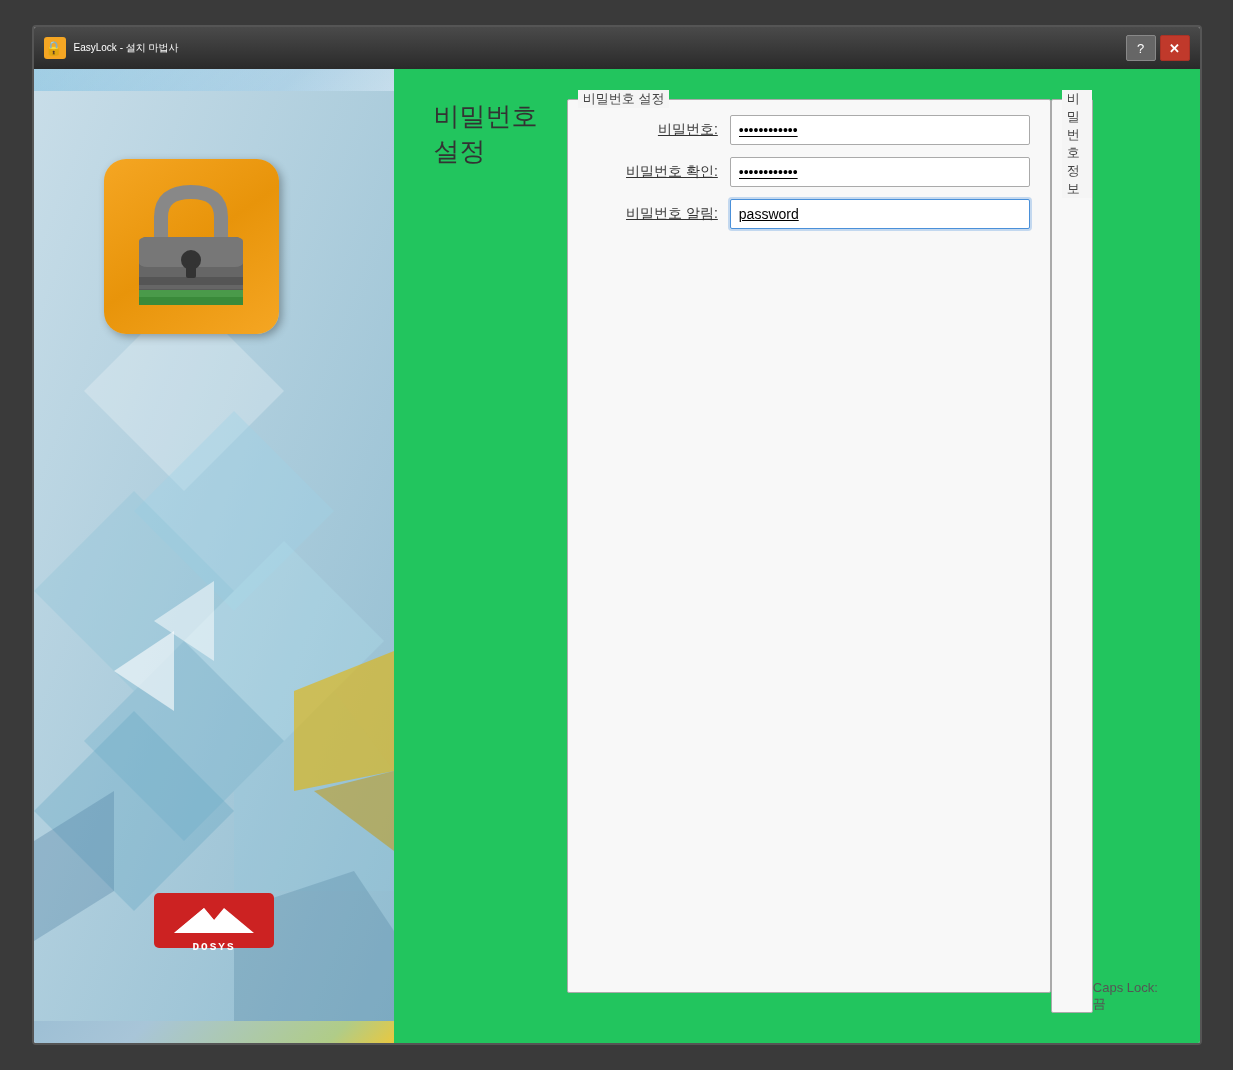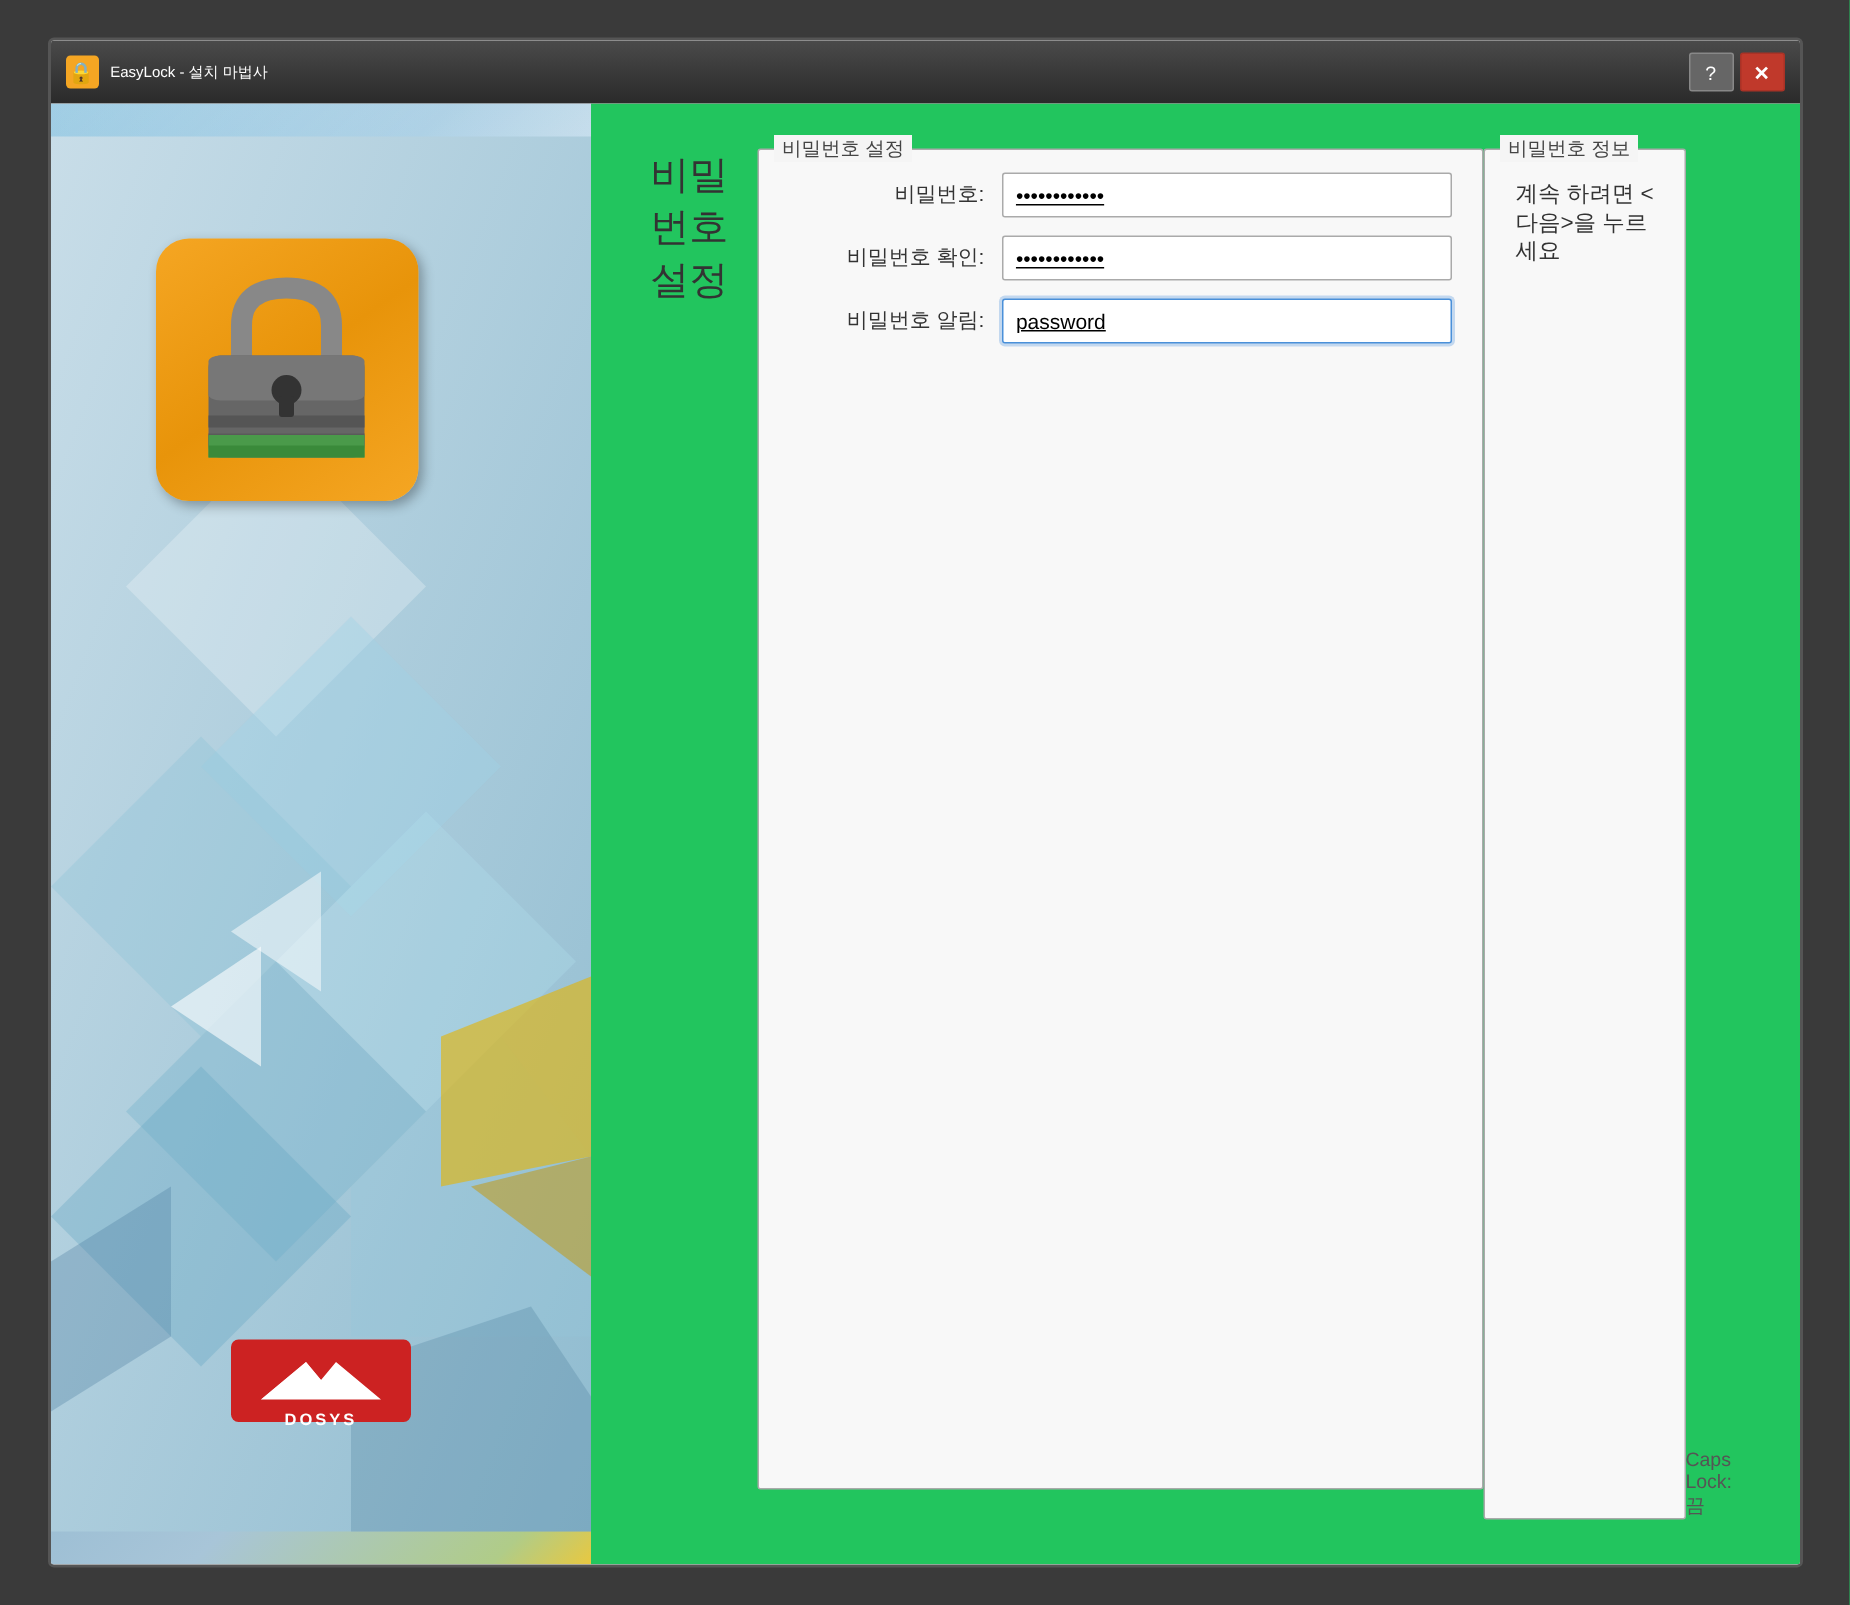--- a/index.html
+++ b/index.html
@@ -116,20 +116,21 @@
     .brand-logo {
       position: absolute;
       bottom: 75px;
       left: 50%;
       transform: translateX(-50%);
       width: 140px;
       height: 80px;
       display: flex;
       flex-direction: column;
       align-items: center;
+      font-family: Liberation Mono, monospace;
     }
     .right-panel {
       flex: 1;
       background: #22c55e;
       display: flex;
       flex-direction: row;
       padding: 30px 40px;
     }
     .page-title {
       font-size: 26px;
@@ -161,20 +162,21 @@
     }
     .form-row:last-child {
       margin-bottom: 0;
     }
     .form-label {
       font-size: 14px;
       color: #333;
       width: 130px;
       text-align: right;
       margin-right: 12px;
+      text-decoration: underline;
     }
     .form-input {
       width: 300px;
       height: 30px;
       border: 1px solid #aaa;
       border-radius: 2px;
       padding: 0 8px;
       font-size: 14px;
       background: white;
       outline: none;
@@ -342,20 +344,19 @@
         </div>
 
         <div class="form-row">
           <label class="form-label">비밀번호 알림:</label>
           <input class="form-input hint-active" type="text" value="password" style="">
         </div>
       </div>
 
       <div class="info-box">
         <span class="info-box-label">비밀번호 정보</span>
-        <p class="info-text">계속 하려면 &lt;다음&gt;을 누르세요</p>
       </div>
 
       <div class="caps-lock-text">Caps Lock: 끔</div>
     </div>
   </div>
 
 </div>
 
 </body></html>

